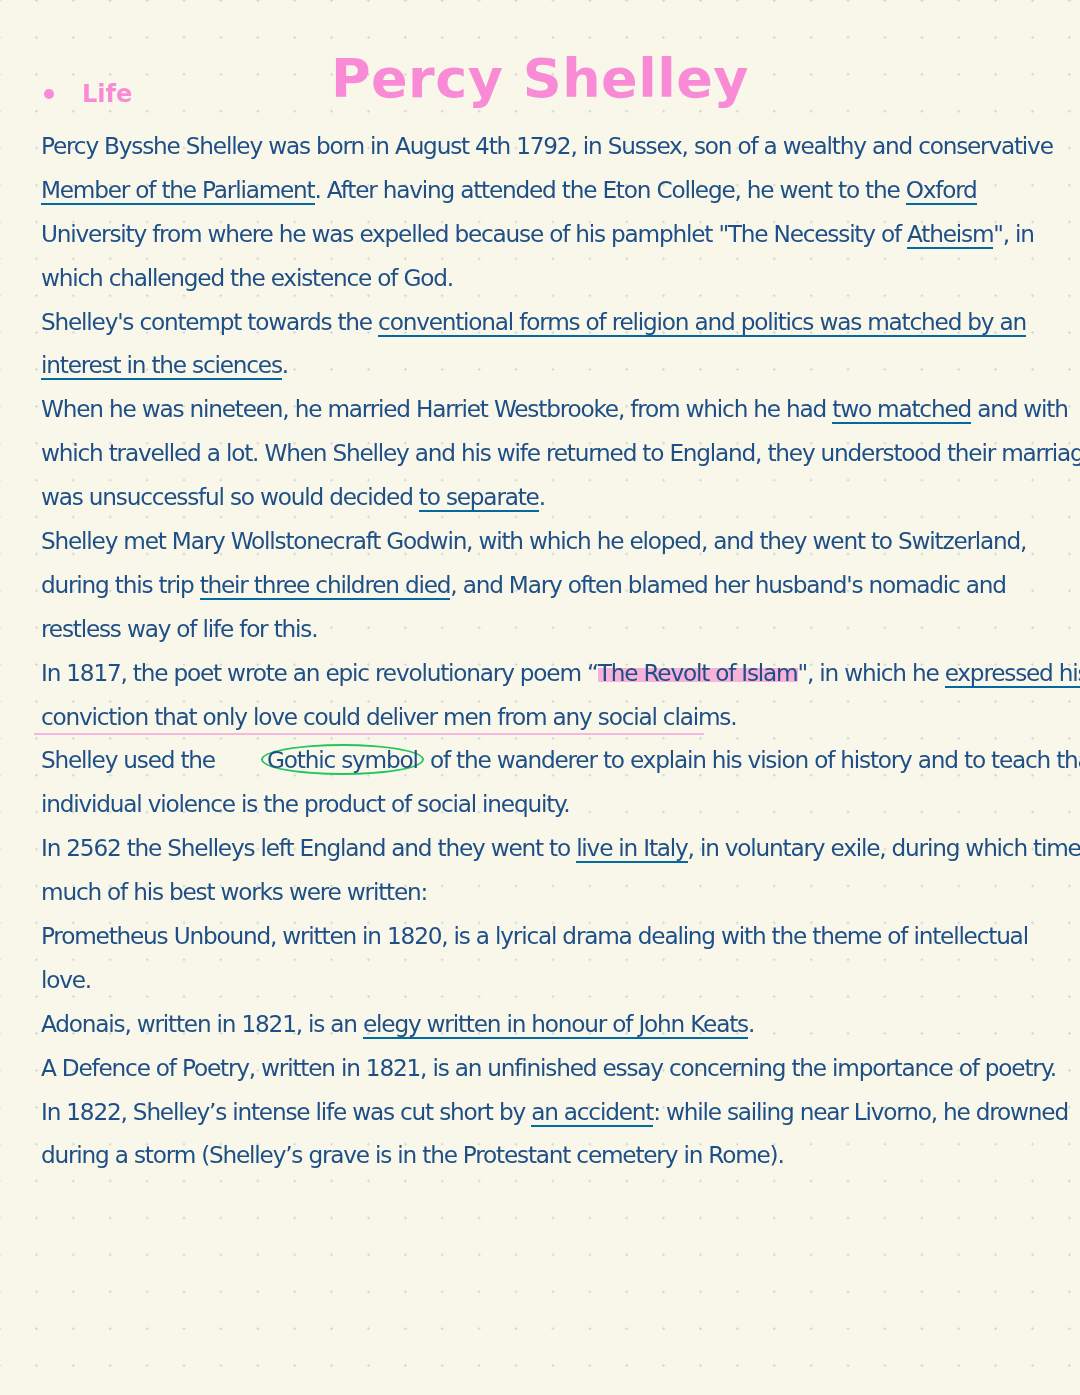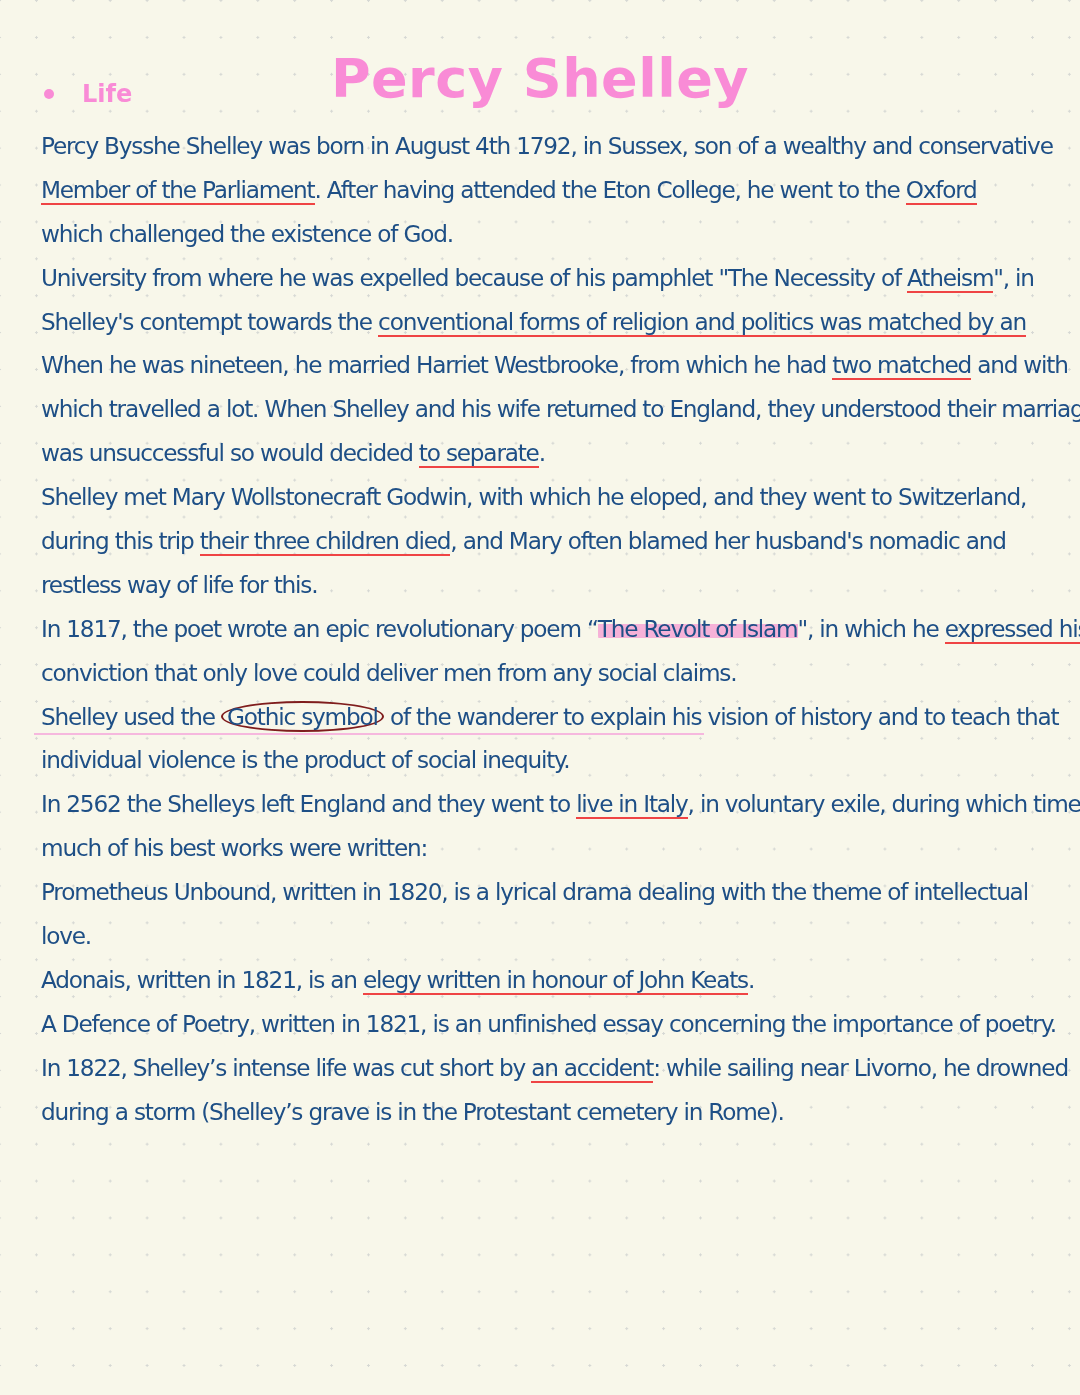--- a/index.html
+++ b/index.html
@@ -32,43 +32,44 @@
     font-family: "DejaVu Sans", sans-serif; font-weight: bold;
     font-size: 24px; color: #f98bd6;
   }
   .body-text {
     position: absolute; left: 41px; top: 124px; width: 1020px;
     font-family: "DejaVu Sans", sans-serif;
     font-size: 23.2px; line-height: 43.9px; color: #1e4f86;
     letter-spacing: -1.2px; word-spacing: 0px;
   }
   .line { white-space: nowrap; height: 43.9px; }
-  .ul { border-bottom: 2px solid #ef4444; text-align: center; }
+  .ul { border-bottom: 2px solid #0369a1; text-align: center; }
   .hl { background: linear-gradient(transparent 35%, #f6b2d8 35%, #f6b2d8 85%, transparent 85%); border-radius: 6px; }
-  .circ { border: 2px solid #7f1d1d; border-radius: 50%; padding: 0 4px; }
+  .circ { border: 2px solid #22c55e; border-radius: 50%; padding: 0 4px; margin-left: 40px; }
   .full-ul { position: absolute; left: 34px; top: 733px; width: 670px; height: 2px; background: #f6b8de; }
 </style>
 </head>
 <body>
 
 <div class="title">Percy Shelley</div>
 
 <div class="section">
   <span class="bullet"></span>
   <span class="section-label">Life</span>
 </div>
 
 <div class="full-ul"></div>
 
 <div class="body-text">
   <div class="line"><span>Percy Bysshe Shelley was born in August 4th 1792, in Sussex, son of a wealthy and conservative</span></div>
   <div class="line"><span></span><span class="ul">Member of the Parliament</span><span>. After having attended the Eton College, he went to the </span><span class="ul">Oxford</span></div>
+  <div class="line"><span>University from where he was expelled because of his pamphlet "The Necessity of </span><span class="ul">Atheism</span><span>", in</span></div>
   <div class="line"><span>which challenged the existence of God.</span></div>
-  <div class="line"><span>University from where he was expelled because of his pamphlet "The Necessity of </span><span class="ul">Atheism</span><span>", in</span></div>
   <div class="line"><span>Shelley's contempt towards the </span><span class="ul">conventional forms of religion and politics was matched by an</span></div>
+  <div class="line"><span></span><span class="ul">interest in the sciences</span><span>.</span></div>
   <div class="line"><span>When he was nineteen, he married Harriet Westbrooke, from which he had </span><span class="ul">two matched</span><span> and with</span></div>
   <div class="line"><span>which travelled a lot. When Shelley and his wife returned to England, they understood their marriage</span></div>
   <div class="line"><span>was unsuccessful so would decided </span><span class="ul">to separate</span><span>.</span></div>
   <div class="line"><span>Shelley met Mary Wollstonecraft Godwin, with which he eloped, and they went to Switzerland,</span></div>
   <div class="line"><span>during this trip </span><span class="ul">their three children died</span><span>, and Mary often blamed her husband's nomadic and</span></div>
   <div class="line"><span>restless way of life for this.</span></div>
   <div class="line"><span>In 1817, the poet wrote an epic revolutionary poem “</span><span class="hl">The Revolt of Islam</span><span>", in which he </span><span class="ul">expressed his</span></div>
   <div class="line"><span>conviction that only love could deliver men from any social claims.</span></div>
   <div class="line"><span>Shelley used the </span><span class="circ">Gothic symbol</span><span> of the wanderer to explain his vision of history and to teach that</span></div>
   <div class="line"><span>individual violence is the product of social inequity.</span></div>

